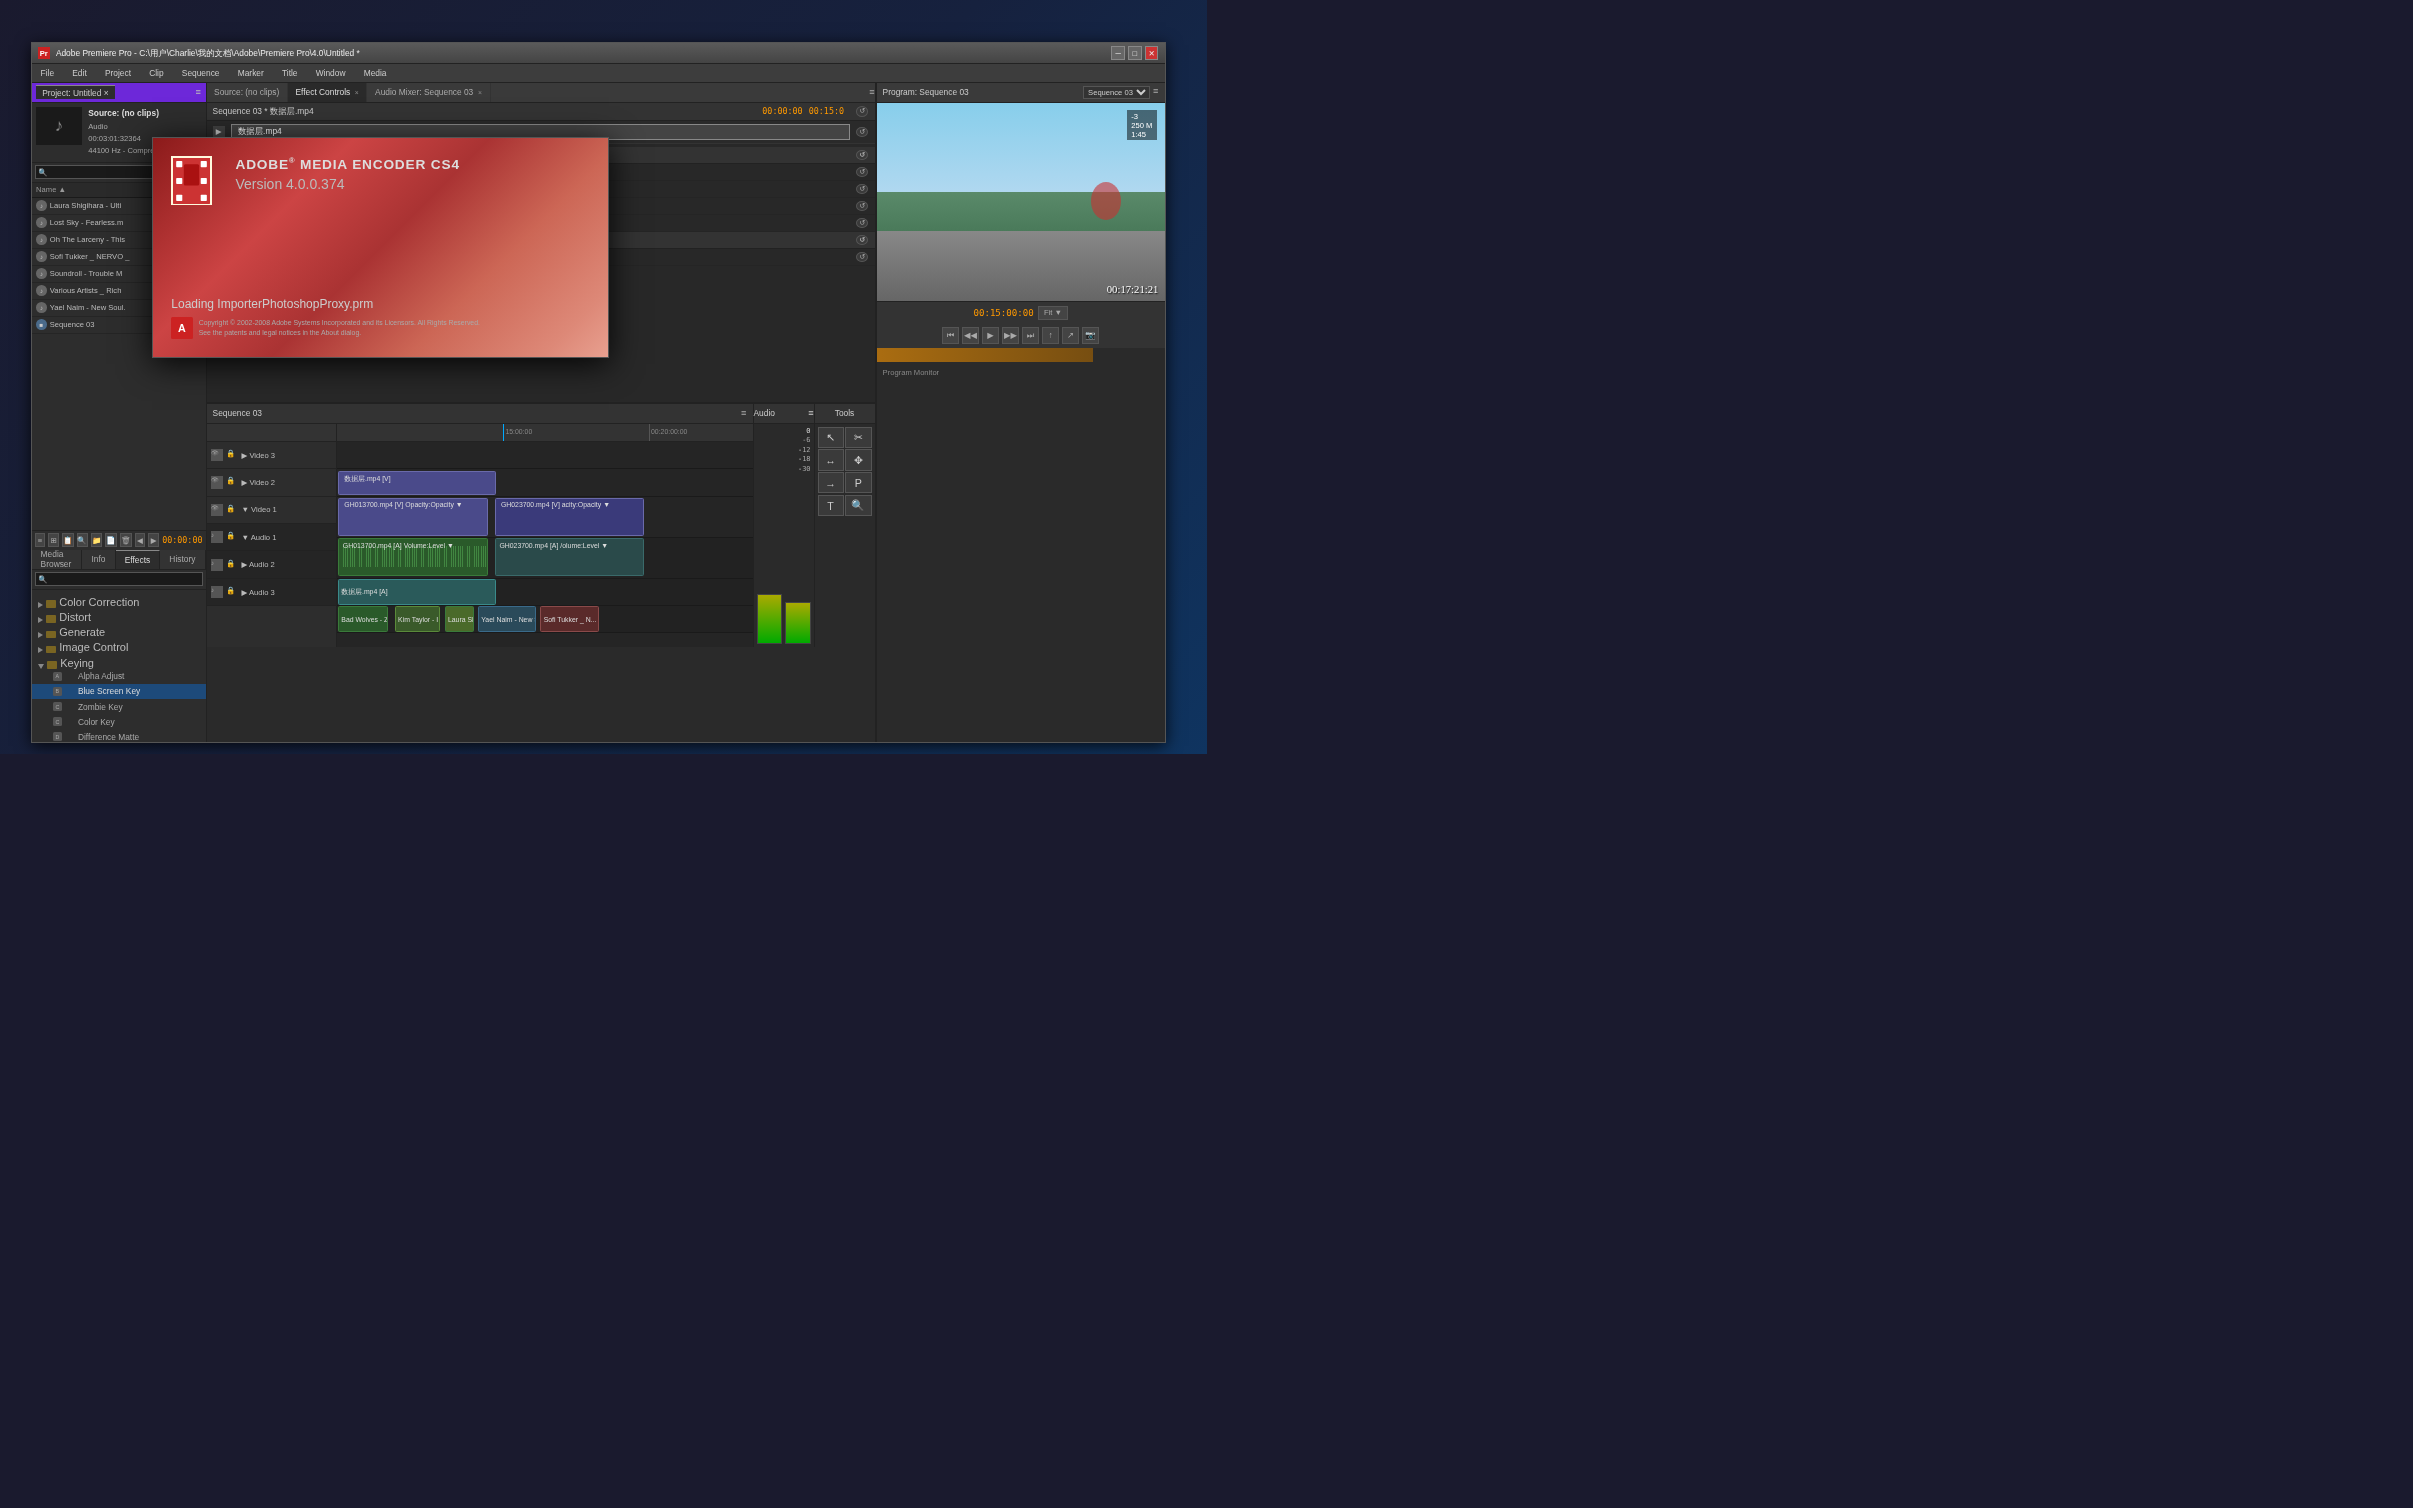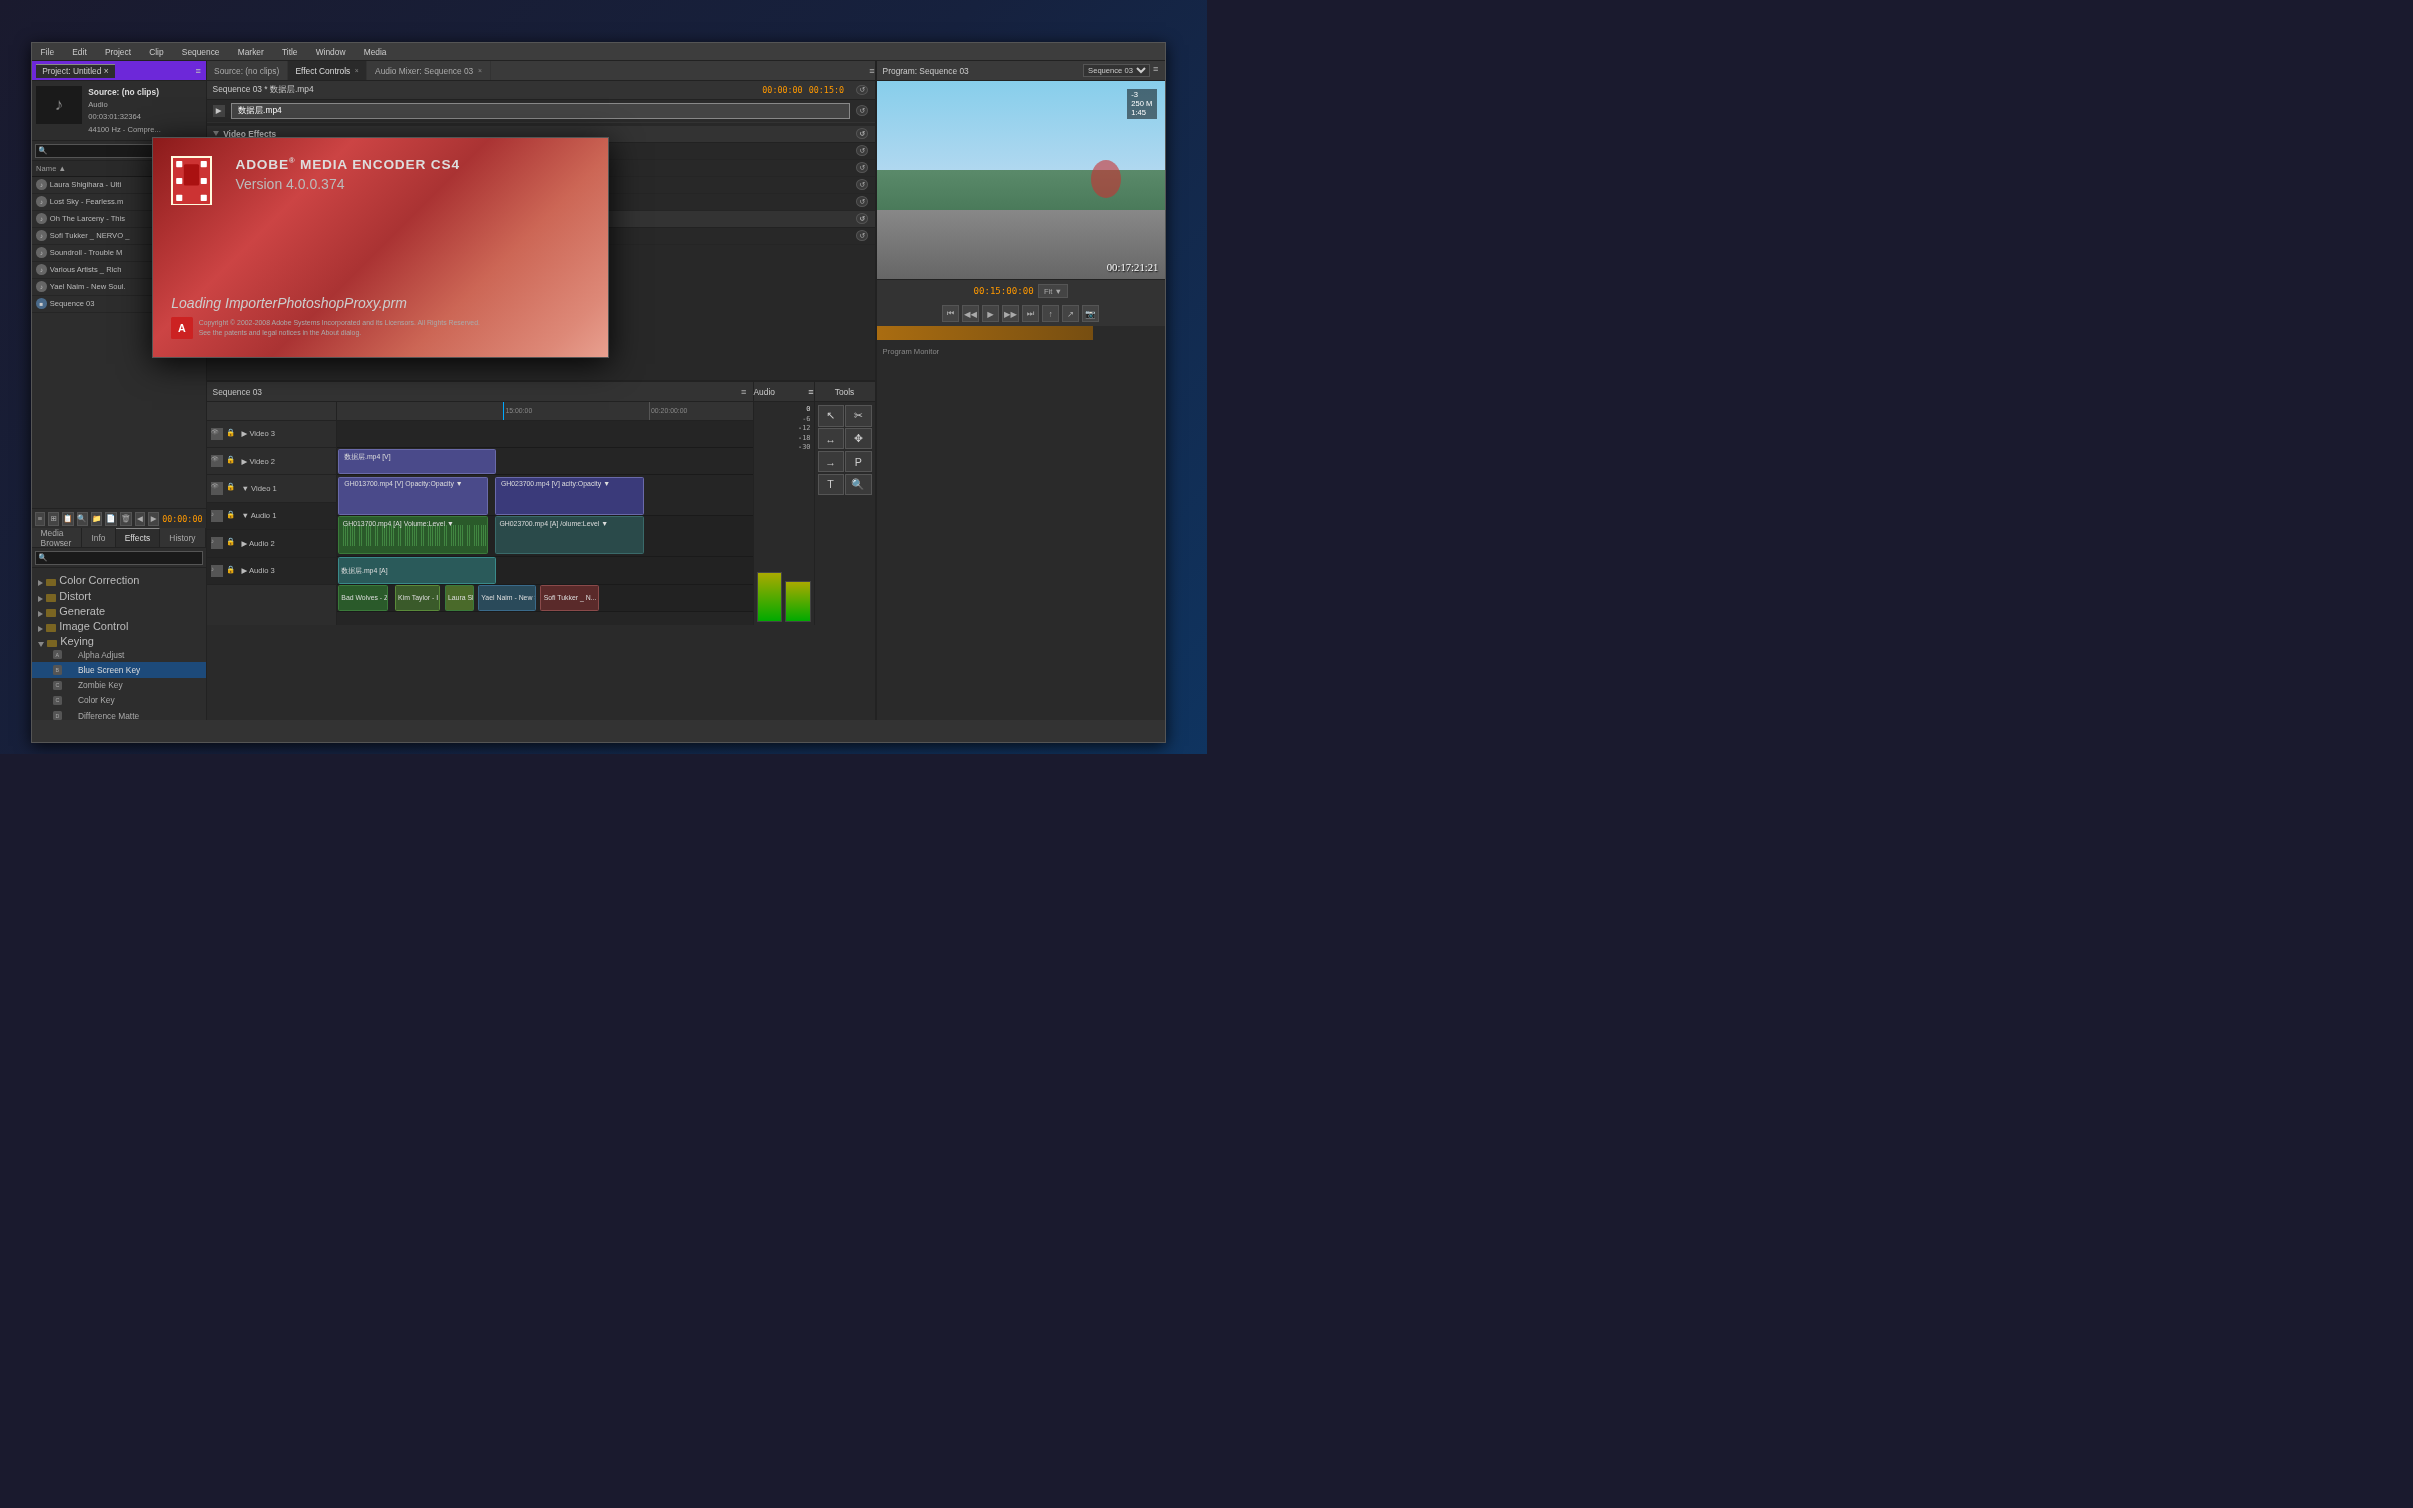--- a/index.html
+++ b/index.html
@@ -741,23 +741,22 @@
       font-family: Arial, sans-serif;
       font-weight: bold;
       letter-spacing: 0.8px;
     }
     .ame-version {
       font-size: 14px;
       color: #bbb;
       margin-top: 4.6px;
     }
     .ame-loading {
-      font-size: 14px;
+      font-size: 12px;
       color: #ccc;
-      font-style: italic;
     }
     .ame-copyright {
       font-size: 6.9px;
       color: #aaa;
       line-height: 1.4;
     }
     .ame-adobe-logo {
       width: 21.3px; height: 21.3px;
       background: #cc2222;
       display: flex; align-items: center; justify-content: center;
@@ -814,20 +813,31 @@
       );
     }
   </style>
 </head>
 <body>
 
 <div class="desktop-bg"></div>
 
 <div class="app-window">
 
+  <div class="title-bar">
+    <div class="title-bar-icon">
+      <span>Pr</span>
+    </div>
+    <span class="title-bar-text">Adobe Premiere Pro - C:\用户\Charlie\我的文档\Adobe\Premiere Pro\4.0\Untitled *</span>
+    <div class="title-bar-controls">
+      <div class="tb-btn">─</div>
+      <div class="tb-btn">□</div>
+      <div class="tb-btn close">✕</div>
+    </div>
+  </div>
 
   <div class="menu-bar">
     <span class="menu-item">File</span>
     <span class="menu-item">Edit</span>
     <span class="menu-item">Project</span>
     <span class="menu-item">Clip</span>
     <span class="menu-item">Sequence</span>
     <span class="menu-item">Marker</span>
     <span class="menu-item">Title</span>
     <span class="menu-item">Window</span>

